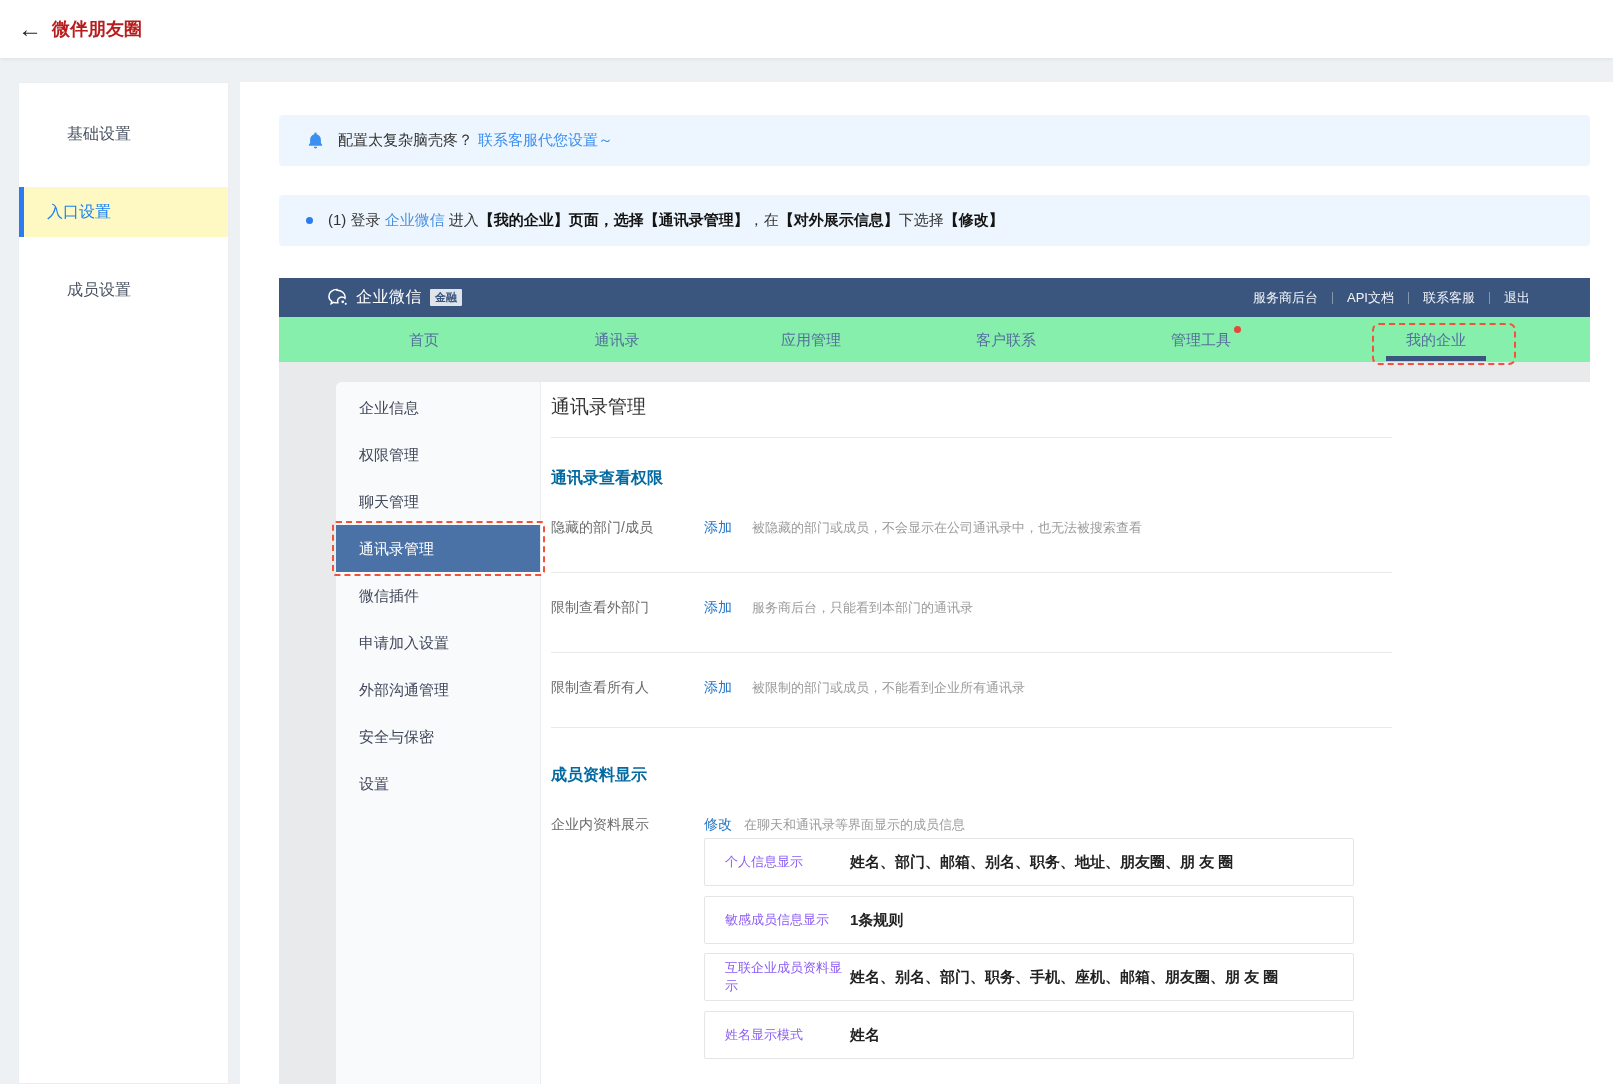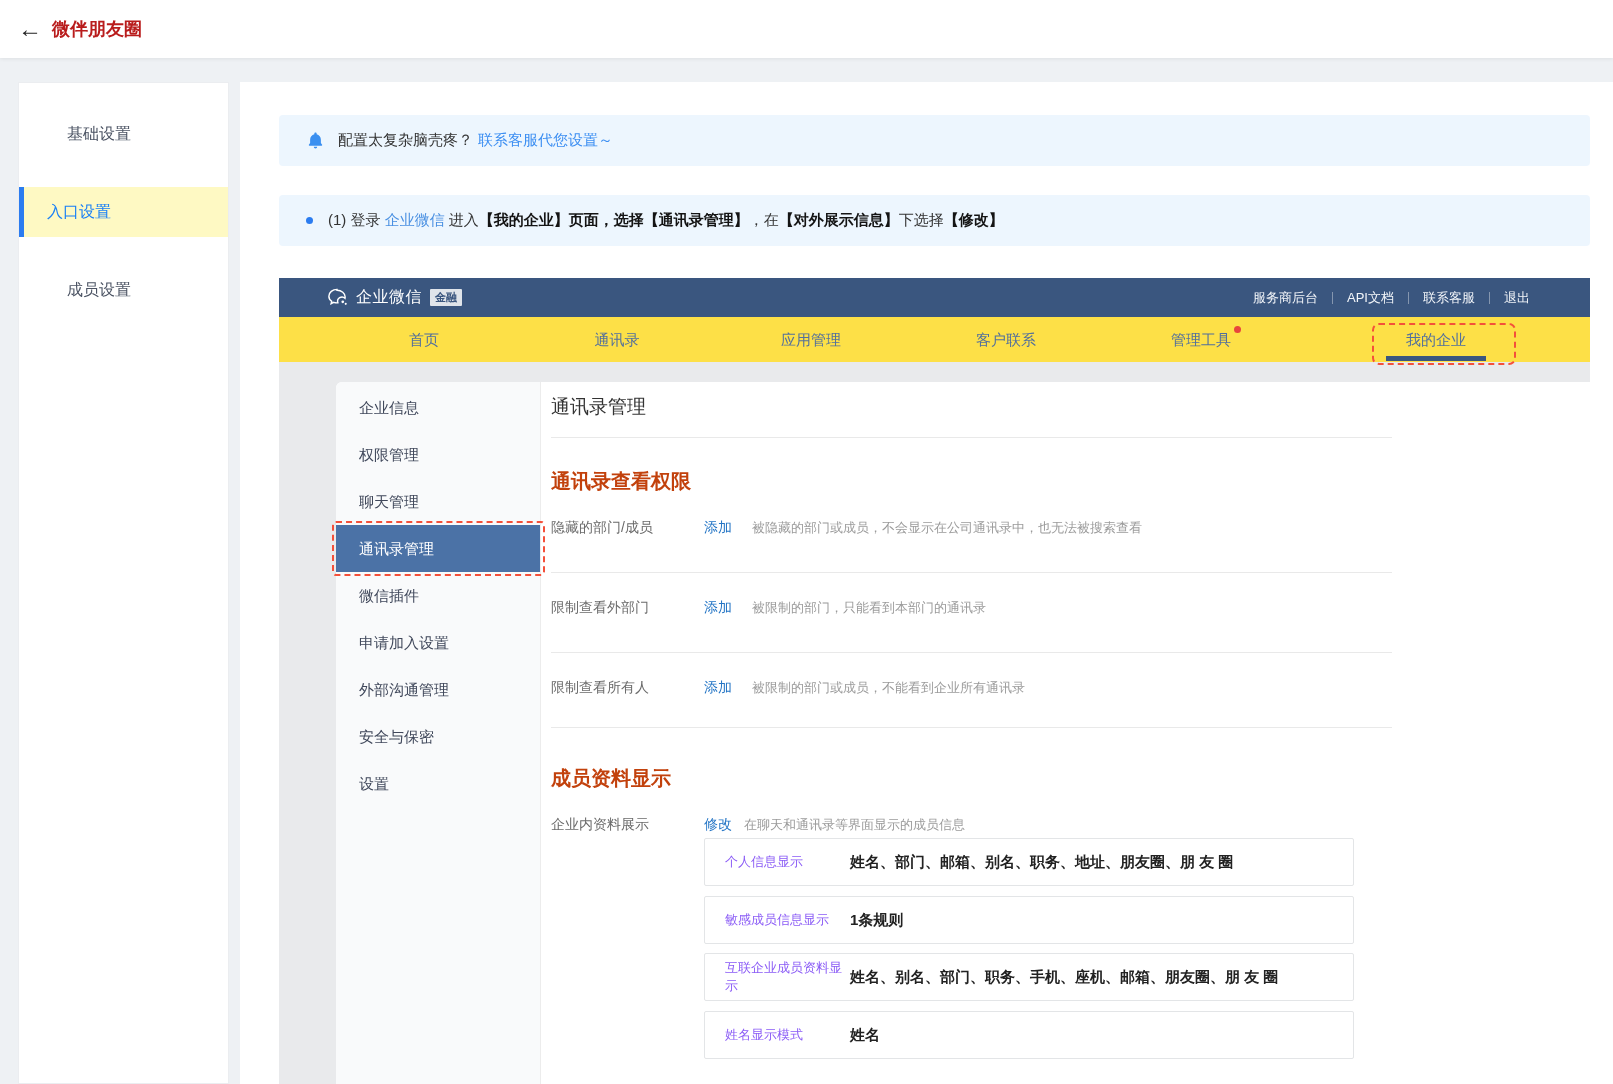--- a/index.html
+++ b/index.html
@@ -46,21 +46,21 @@
   .wtop { height:39px; background:#3a567f; display:flex; align-items:center;
           padding:0 60px 0 47px; color:#fff; }
   .wlogo { width:23px; height:23px; margin-right:7px; }
   .wbrand { font-size:16px; color:#fff; letter-spacing:.5px; }
   .wbadge { margin-left:8px; font-size:11px; background:#dfe4ea; color:#3a567f; border-radius:1px;
             padding:1px 5px; font-weight:bold; }
   .wlinks { margin-left:auto; display:flex; align-items:center; font-size:13px; color:#f2f5f9; }
   .wlinks .sep { width:1px; height:12px; background:rgba(255,255,255,.38); margin:0 14px; }
   .wlinks span { cursor:pointer; }
 
-  .wnav { position:relative; height:45px; background:#fde047; }
+  .wnav { position:relative; height:45px; background:#86efac; }
   .wtab { position:absolute; top:0; width:120px; height:45px; line-height:45px; text-align:center;
           font-size:15px; color:#53709c; cursor:pointer; }
   .wtab .reddot { position:absolute; right:20px; top:9px; width:7px; height:7px; border-radius:50%;
                   background:#e8453c; }
   .underline { position:absolute; left:1107px; top:39px; width:100px; height:5px; background:#3a567f; }
   .dashtab { position:absolute; left:1093px; top:6px; width:144px; height:42px;
              border:2px dashed #f4503a; border-radius:7px; z-index:5; pointer-events:none; }
 
   .wbody { position:absolute; top:84px; left:0; right:0; bottom:0; background:#e9eaec; }
   .card { position:absolute; left:57px; top:20px; width:1325px; bottom:0; background:#fff;
@@ -69,21 +69,21 @@
               border-radius:6px 0 0 0; padding-top:2px; }
   .citem { position:relative; height:47px; line-height:47px; padding-left:23px; font-size:15px;
            color:#40485b; cursor:pointer; }
   .citem.selected { background:#4b72a6; color:#fff; }
   .citem .dash { position:absolute; left:-4px; right:-5px; top:-4px; bottom:-4px;
                  border:2px dashed #f4503a; border-radius:4px; pointer-events:none; }
 
   .ccontent { flex:1; position:relative; }
   .ctitle { position:absolute; left:10px; top:12px; font-size:19px; color:#333; }
   .divider { position:absolute; left:10px; width:841px; height:1px; background:#e9e9e9; }
-  .sechead { position:absolute; left:10px; font-size:20px; font-weight:bold; color:#c2410c; }
+  .sechead { position:absolute; left:10px; font-size:16px; font-weight:bold; color:#0369a1; }
   .prow { position:absolute; left:10px; display:flex; align-items:flex-end; width:841px; }
   .prow .plabel { width:153px; font-size:14px; color:#6b6b6b; flex:0 0 auto; }
   .prow .paction { width:48px; font-size:14px; color:#2475c5; cursor:pointer; flex:0 0 auto; }
   .prow .paction.w40 { width:40px; }
   .prow .pdesc { font-size:13px; color:#9b9b9b; }
 
   .ibox { position:absolute; left:163px; width:650px; height:48px; border:1px solid #e3e5e7;
           border-radius:2px; background:#fff; display:flex; align-items:center; }
   .ibox .blabel { width:145px; padding-left:20px; font-size:13px; color:#8b5cf6; flex:0 0 auto; }
   .ibox .bvalue { font-size:15px; font-weight:bold; color:#222; }
@@ -182,21 +182,21 @@
             <div class="prow" style="top:137px">
               <span class="plabel">隐藏的部门/成员</span>
               <span class="paction">添加</span>
               <span class="pdesc">被隐藏的部门或成员，不会显示在公司通讯录中，也无法被搜索查看</span>
             </div>
             <div class="divider" style="top:190px"></div>
 
             <div class="prow" style="top:217px">
               <span class="plabel">限制查看外部门</span>
               <span class="paction">添加</span>
-              <span class="pdesc">被限制的部门，只能看到本部门的通讯录</span>
+              <span class="pdesc">服务商后台，只能看到本部门的通讯录</span>
             </div>
             <div class="divider" style="top:270px"></div>
 
             <div class="prow" style="top:297px">
               <span class="plabel">限制查看所有人</span>
               <span class="paction">添加</span>
               <span class="pdesc">被限制的部门或成员，不能看到企业所有通讯录</span>
             </div>
             <div class="divider" style="top:345px"></div>
 

